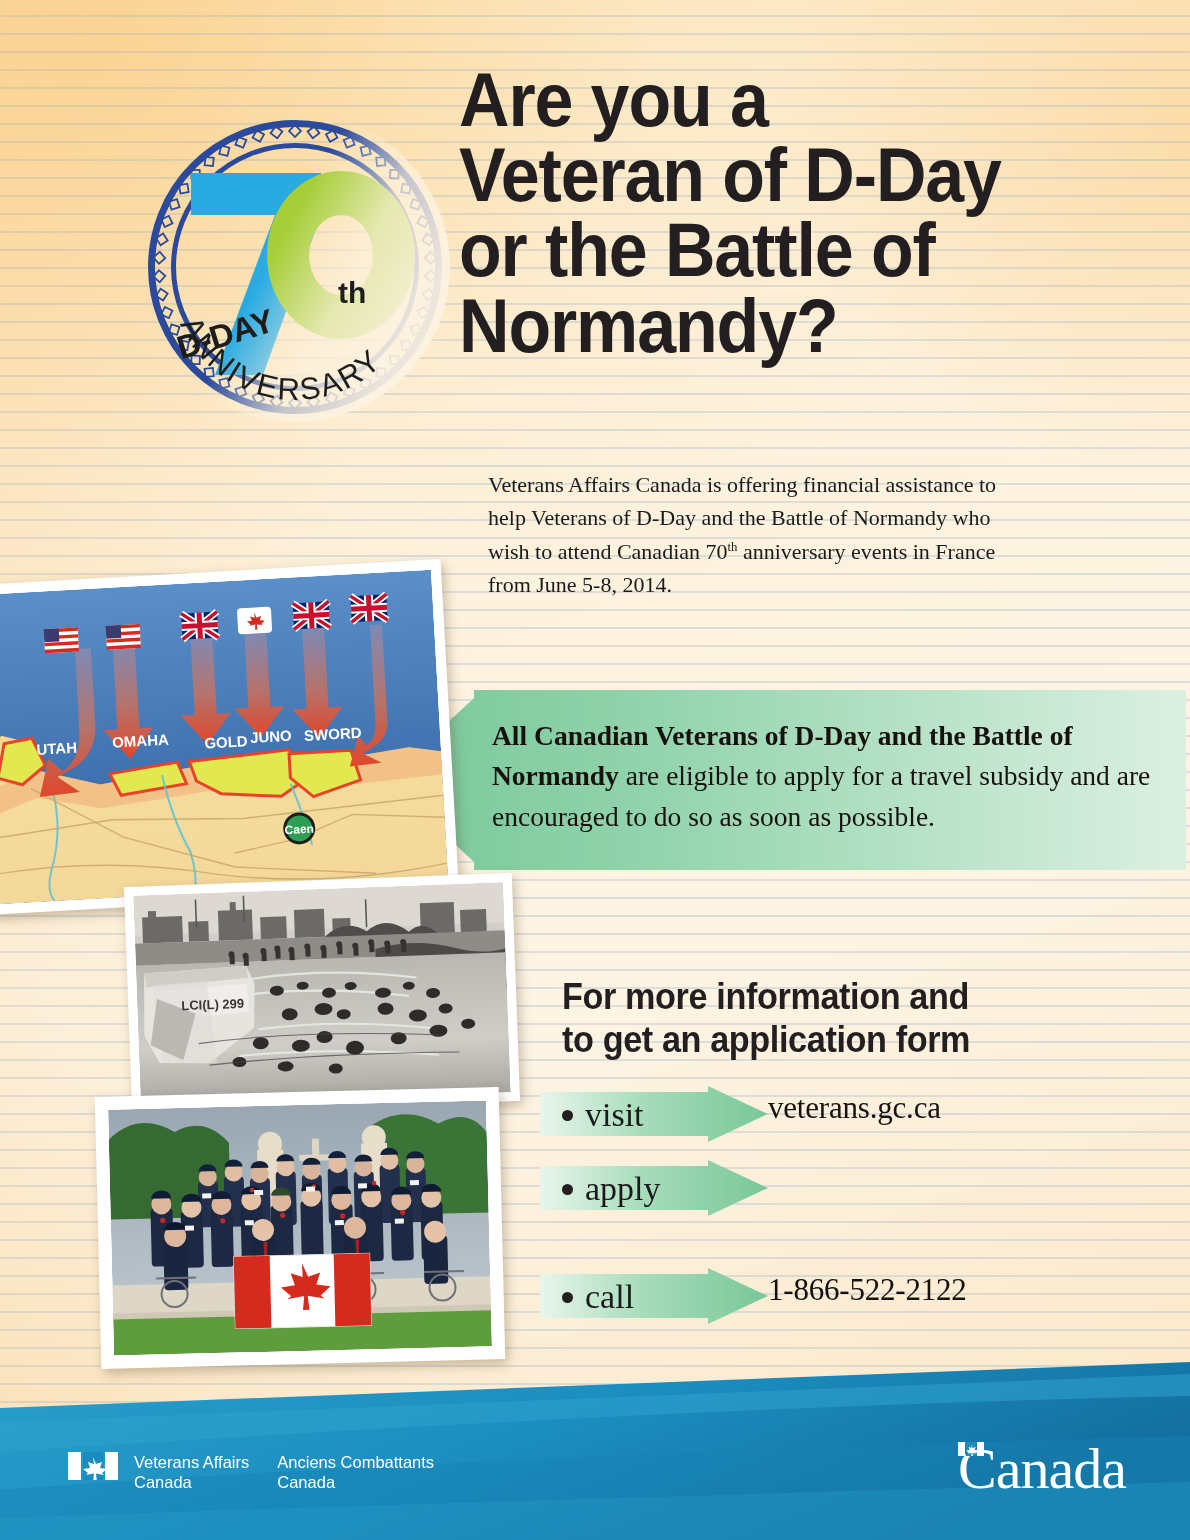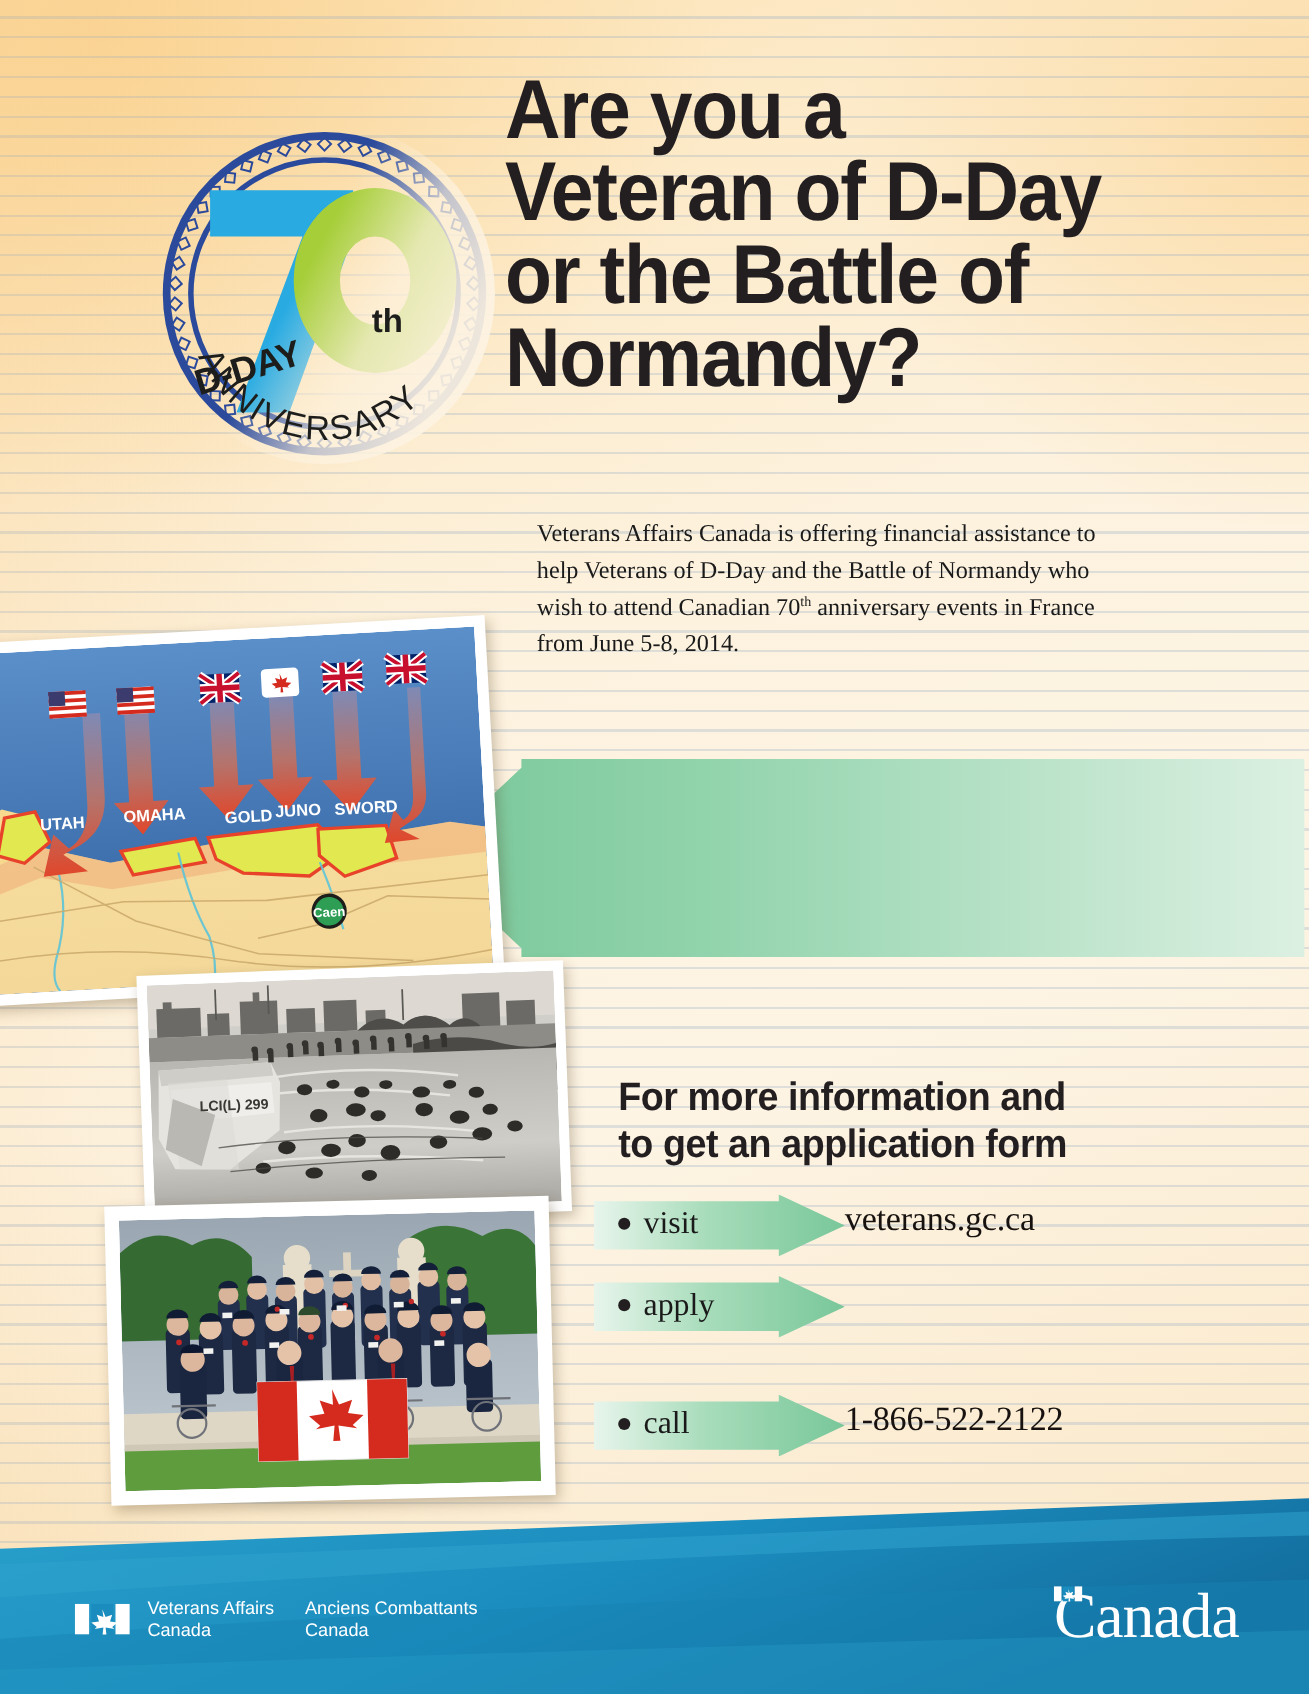--- a/index.html
+++ b/index.html
@@ -187,42 +187,42 @@
     transform: scaleX(0.95);
     transform-origin: left top;
   }
   .contact-title span { display: block; }
 
   .contact-rows { position: absolute; left: 540px; top: 1086px; width: 600px; }
   .crow { position: relative; height: 74px; }
   .crow .arrow { position: absolute; left: 0; top: 0; width: 228px; height: 56px; }
   .crow .label {
     position: absolute; left: 22px; top: 10px;
-    font-size: 29px; color: #1a1a1a;
+    font-size: 34px; color: #1a1a1a;
     display: flex; align-items: center; gap: 12px;
   }
   .crow .label .bullet {
     display: inline-block; width: 11px; height: 11px;
     border-radius: 50%; background: #231f20;
   }
   .crow .value {
     position: absolute; left: 228px; top: 4px;
     font-weight: normal; font-size: 31px;
     line-height: 1.18; color: #17120f;
     letter-spacing: -0.2px;
   }
   #crow-email { height: 108px; }
   #crow-call { height: 74px; }
 
   
   .footer { position: absolute; left: 0; bottom: 0; width: 1190px; height: 200px; }
   .footer svg { position: absolute; inset: 0; }
   .vac-sig {
     position: absolute; left: 68px; bottom: 48px;
-    display: flex; align-items: center; gap: 16px;
+    display: flex; gap: 16px;
   }
   .vac-flag { width: 50px; height: 28px; position: relative; }
   .vac-words {
     display: flex; gap: 28px;
     font-family: "Liberation Sans", sans-serif;
     color: #ffffff; font-size: 16.5px; line-height: 1.22;
   }
   .vac-words div span { display: block; }
   .canada-wordmark {
     position: absolute; right: 64px; bottom: 42px;
@@ -342,20 +342,23 @@
     <svg class="callout-shape" viewBox="0 0 800 180" preserveAspectRatio="none">
       <defs>
         <linearGradient id="calloutGrad" x1="0" y1="0" x2="1" y2="0">
           <stop offset="0%" stop-color="#79c79a"></stop>
           <stop offset="34%" stop-color="#93d4ad"></stop>
           <stop offset="100%" stop-color="#dcf0e2"></stop>
         </linearGradient>
       </defs>
       <path d="M0,90 L88,8 L88,0 L800,0 L800,180 L88,180 L88,172 Z" fill="url(#calloutGrad)"></path>
     </svg>
+    <div class="callout-text">
+      <b>All Canadian Veterans of D-Day and the Battle of Normandy</b><span> are eligible to apply for a travel subsidy and are encouraged to do so as soon as possible.</span>
+    </div>
   </div>
 
   <div class="photo" id="photo-map">
     <div class="frame"></div>
     <div class="inner">
       <svg viewBox="0 0 452 310" width="100%" height="100%" preserveAspectRatio="none">
         <defs>
           <linearGradient id="seaG" x1="0" y1="0" x2="0" y2="1">
             <stop offset="0%" stop-color="#5b8fc9"></stop>
               <stop offset="100%" stop-color="#2e5f9e"></stop>

